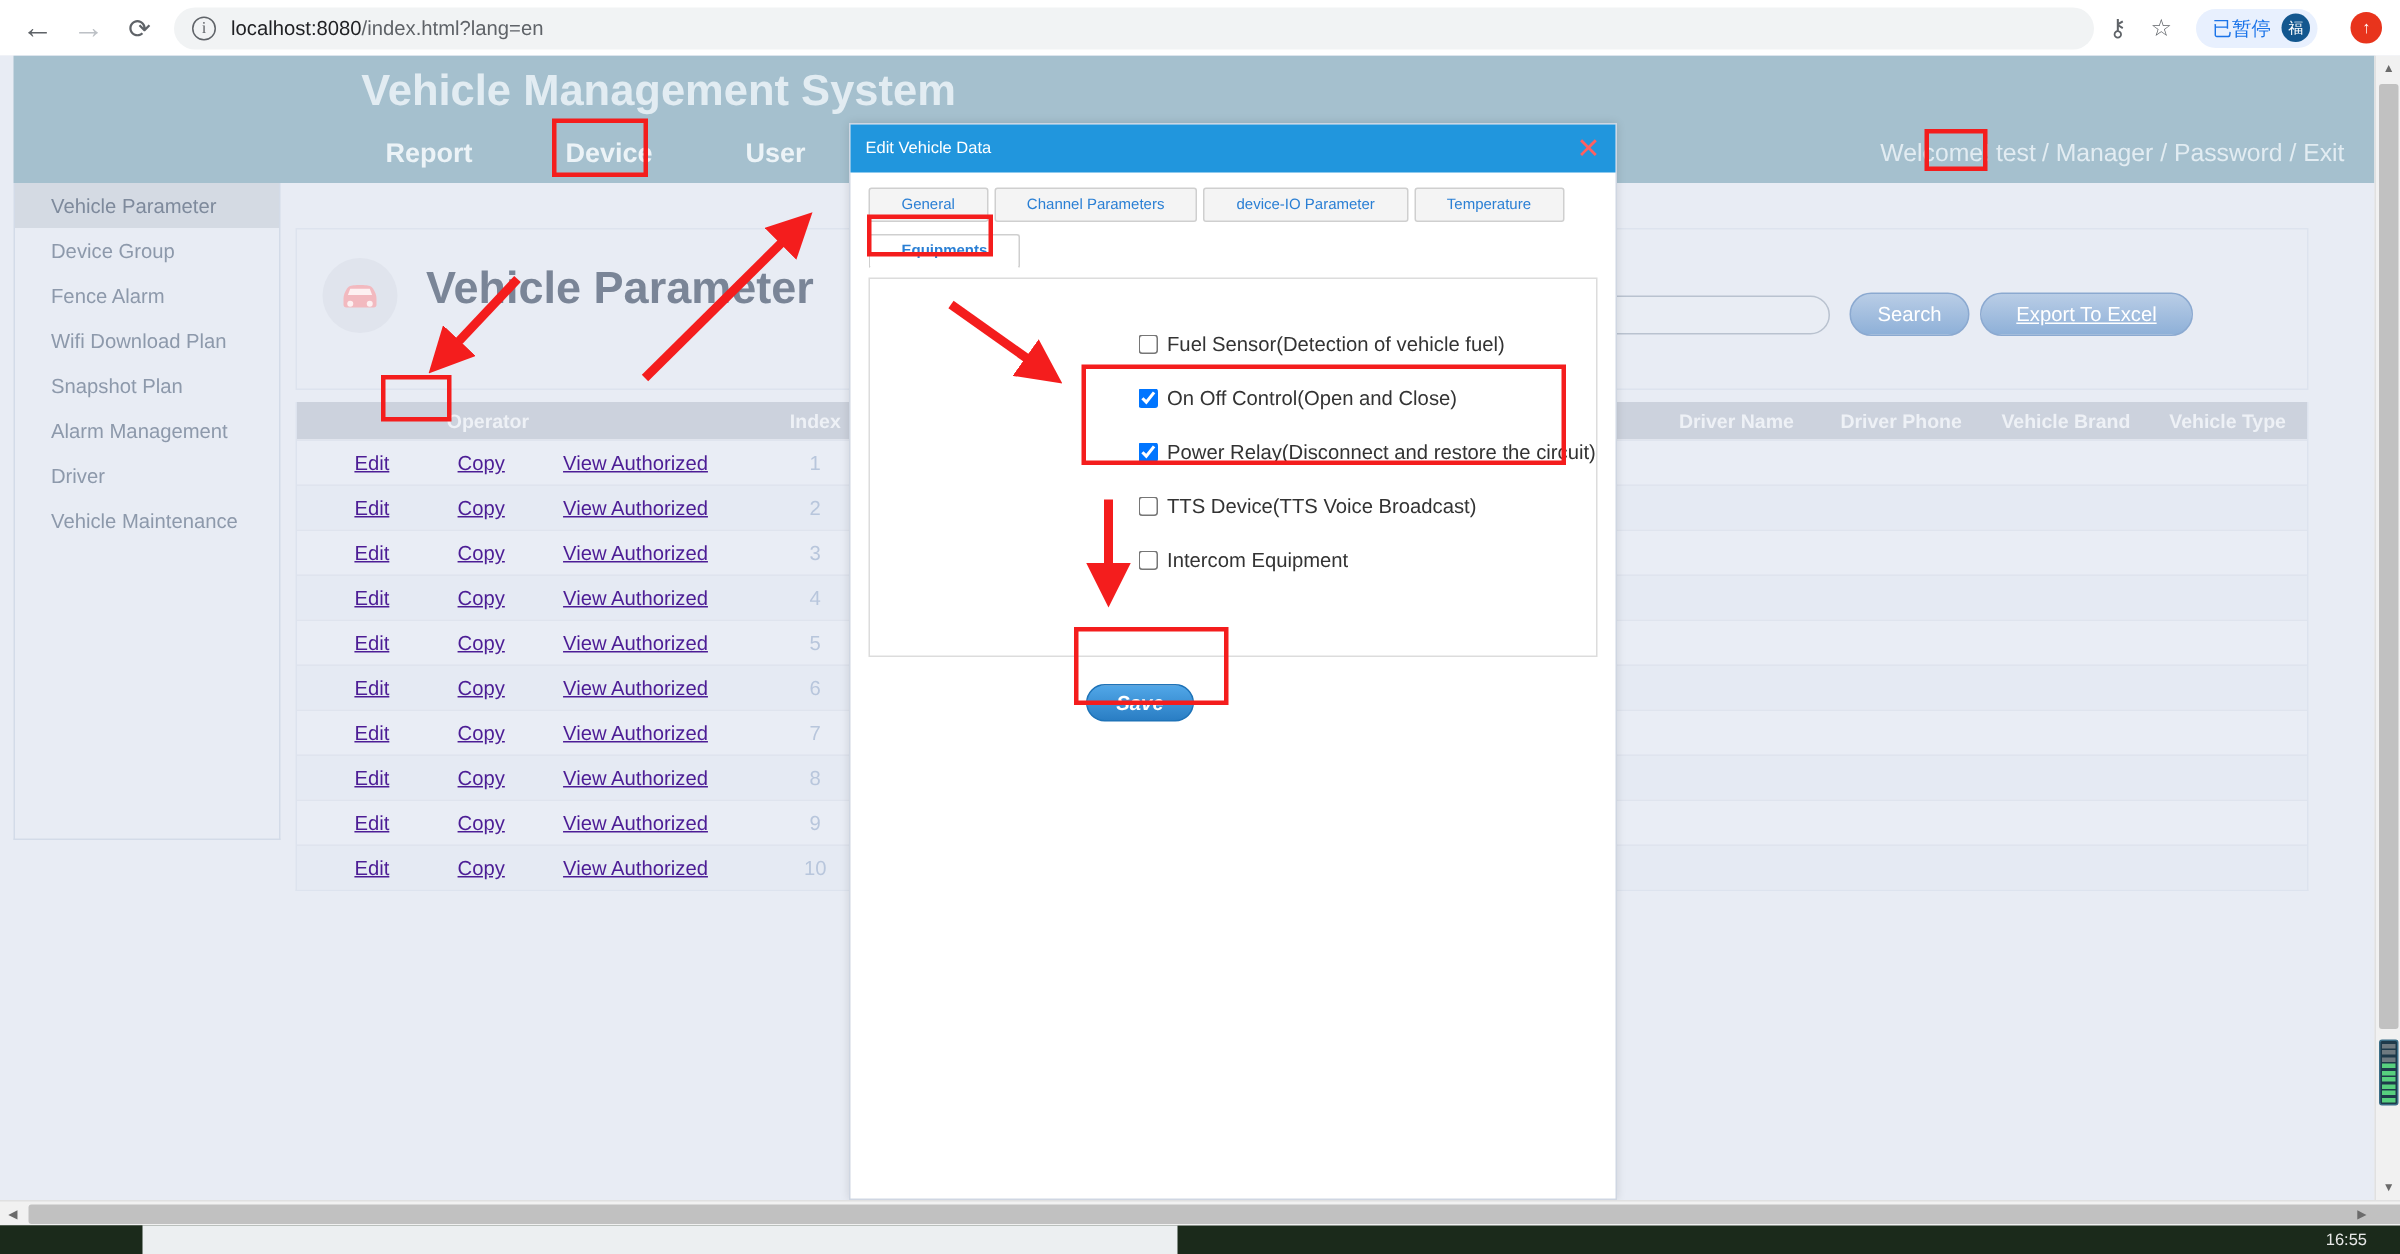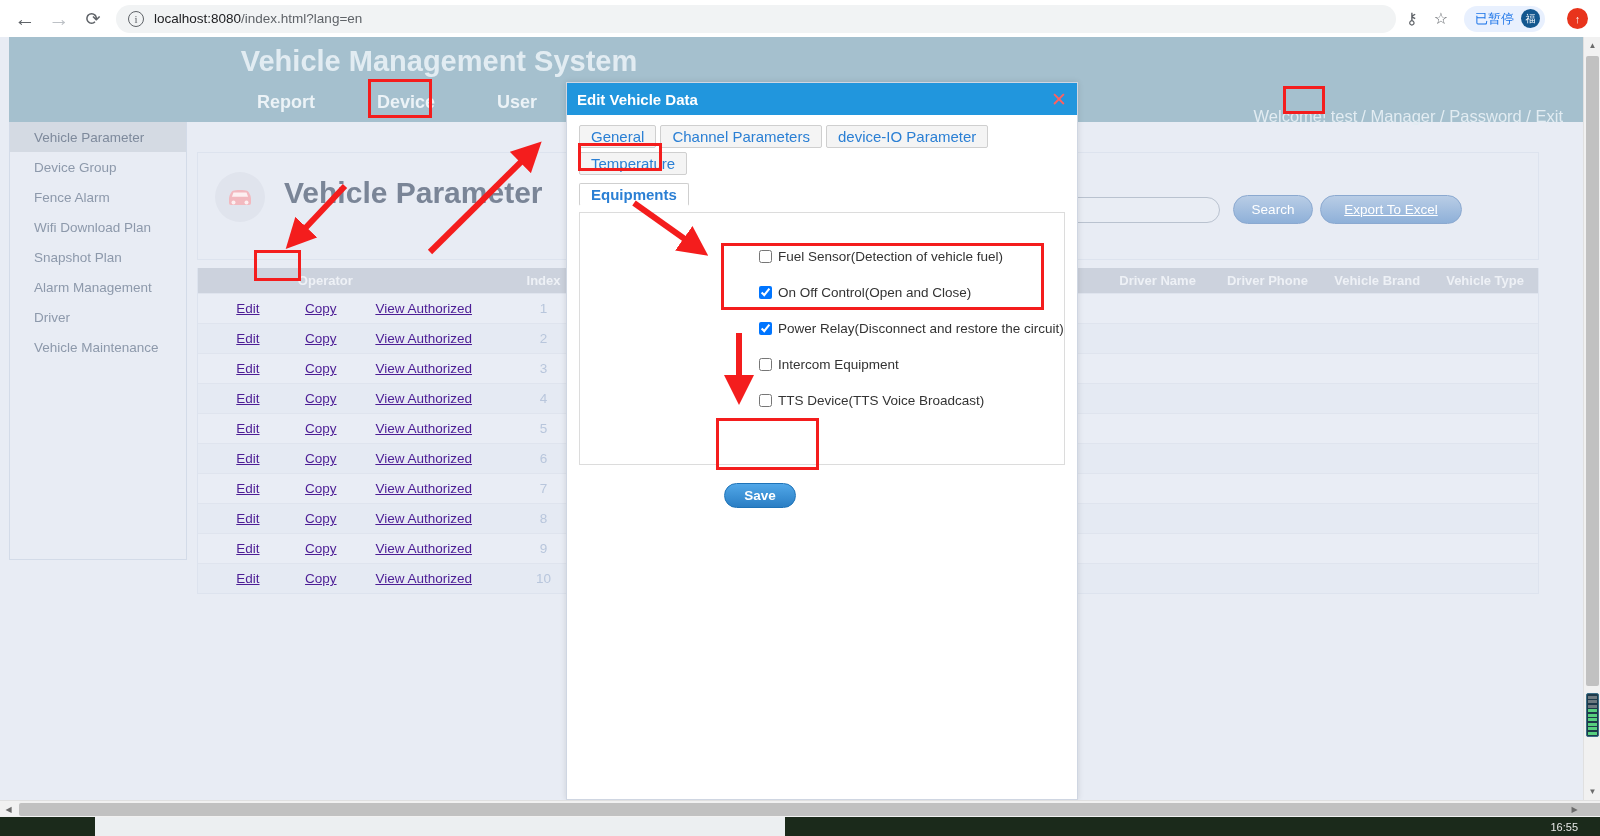--- a/index.html
+++ b/index.html
@@ -25,21 +25,21 @@
 
   
   .page{position:absolute;left:0;top:37px;width:1600px;height:763px;background:#e8ecf4;overflow:hidden;}
   .content-scroll{position:absolute;left:0;top:0;width:1583px;height:763px;background:#e8ecf4;}
 
   
   .app-header{position:absolute;left:9px;top:0;width:1574px;height:85px;background:#a5c0ce;}
   .app-title{position:absolute;left:0;top:8px;width:860px;text-align:center;font-size:29px;font-weight:bold;color:#e2ecf2;}
   .nav{position:absolute;left:248px;top:55px;display:flex;gap:62px;}
   .nav-item{font-size:18px;font-weight:bold;color:#ecf3f7;cursor:pointer;}
-  .welcome{position:absolute;right:20px;top:70px;font-size:16.5px;color:#e2ecf2;white-space:nowrap;}
+  .welcome{position:absolute;right:20px;top:56px;font-size:16.5px;color:#e2ecf2;white-space:nowrap;}
   .welcome .usr{padding:0 4px;}
 
   
   .sidebar{position:absolute;left:9px;top:85px;width:178px;height:438px;background:#e8ecf4;border:1px solid #d3dbe8;border-top:none;}
   .side-item{height:30px;display:flex;align-items:center;padding-left:24px;font-size:13.5px;color:#8d99ab;cursor:pointer;}
   .side-item.active{background:#d4dae3;color:#7e8a9c;}
 
   
   .main{position:absolute;left:197px;top:85px;width:1342px;height:470px;}
   .title-card{position:absolute;left:0;top:30px;width:1342px;height:108px;background:#e8ecf4;border:1px solid #dde3ee;}
@@ -75,31 +75,31 @@
   .pager .total{color:#9fb0c8;cursor:default;}
 
   
   .watermark{position:absolute;right:128px;bottom:44px;text-align:left;color:#ccd2dd;}
   .wm1{font-size:26px;}
   .wm2{font-size:14px;margin-top:4px;}
 
   
   .modal{position:absolute;left:566px;top:82px;width:512px;height:718px;background:#fff;border:1px solid #cfd6e2;box-shadow:0 0 6px rgba(0,0,0,.12);}
   .modal-head{height:32px;background:#2196dd;display:flex;align-items:center;padding:0 10px;}
-  .modal-title{font-size:15px;font-weight:bold;color:#fff;flex:1;}
+  .modal-title{font-size:11px;font-weight:normal;color:#fff;flex:1;}
   .modal-close{color:#ff6060;font-size:19px;cursor:pointer;line-height:1;}
   .tabs{display:flex;flex-wrap:wrap;padding:10px 12px 0 12px;gap:4px;position:relative;}
-  .tab{height:23px;border:1px solid #cfcfcf;background:#f4f4f4;border-radius:2px;display:flex;align-items:center;padding:0 11px;font-size:15px;color:#2a7fd4;cursor:pointer;}
+  .tab{height:23px;border:1px solid #cfcfcf;background:#f4f4f4;border-radius:2px;display:flex;align-items:center;padding:0 21px;font-size:10px;color:#2a7fd4;cursor:pointer;}
   .tab.active{font-weight:bold;background:#fff;border-bottom-color:#fff;}
   .tab-body{margin:6px 0 0 0;border:1px solid #dcdcdc;border-top:1px solid #dcdcdc;height:253px;position:relative;}
   .chk-list{position:absolute;left:179px;top:25px;}
   .chk-row{display:flex;align-items:center;height:36px;}
   .chk-row input{width:13px;height:13px;margin:0 6px 0 0;}
   .chk-label{font-size:13.5px;color:#333;}
-  .modal-foot{height:60px;display:flex;align-items:center;padding-left:157px;}
+  .modal-foot{height:60px;display:flex;align-items:center;padding-left:157px;font-style:italic;}
   .save-btn{width:72px;height:25px;border-radius:13px;border:1px solid #1e73b8;background:linear-gradient(#51a7e8,#2a7ec4);color:#fff;font-size:13.5px;font-weight:bold;display:flex;align-items:center;justify-content:center;cursor:pointer;}
 
   
   .anno{position:absolute;border:3px solid #f41d1d;pointer-events:none;}
   .arrow{position:absolute;pointer-events:none;}
 
   
   .vscroll{position:absolute;right:0;top:0;width:17px;height:763px;background:#f1f1f1;border-left:1px solid #e0e0e0;}
   .vs-up,.vs-dn{position:absolute;left:0;width:17px;height:17px;display:flex;align-items:center;justify-content:center;font-size:8px;color:#6b6b6b;}
   .vs-up{top:0;} .vs-dn{bottom:0;}
@@ -351,25 +351,25 @@
           <label class="chk-row">
             <input type="checkbox" checked="" style="">
             <span class="chk-label">On Off Control(Open and Close)</span>
           </label>
           <label class="chk-row">
             <input type="checkbox" checked="" style="">
             <span class="chk-label">Power Relay(Disconnect and restore the circuit)</span>
           </label>
           <label class="chk-row">
             <input type="checkbox" style="">
-            <span class="chk-label">Intercom Equipment</span>
+            <span class="chk-label">TTS Device(TTS Voice Broadcast)</span>
           </label>
           <label class="chk-row">
             <input type="checkbox" style="">
-            <span class="chk-label">TTS Device(TTS Voice Broadcast)</span>
+            <span class="chk-label">Intercom Equipment</span>
           </label>
         </div>
     </div>
   </div>
   <div class="modal-foot">
     <div class="save-btn">Save</div>
   </div>
 </div>
 
 <div class="anno" style="left:368px;top:79px;width:64px;height:39px;"></div>

